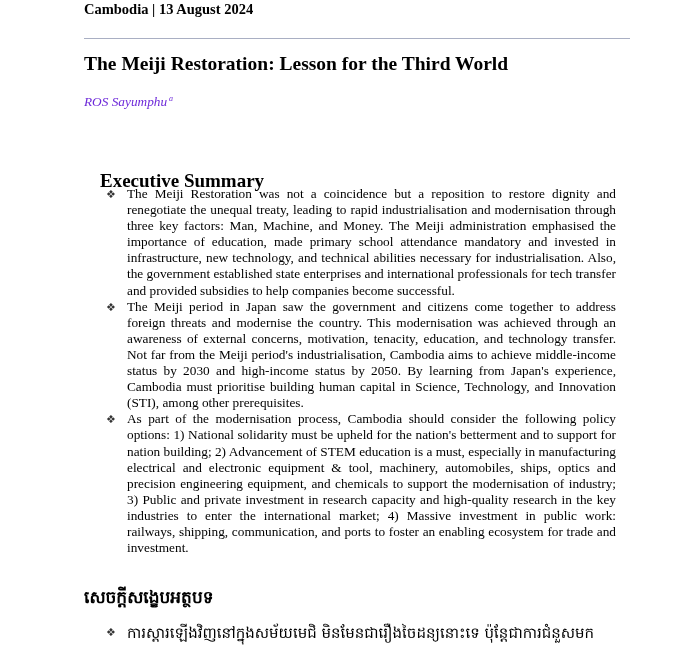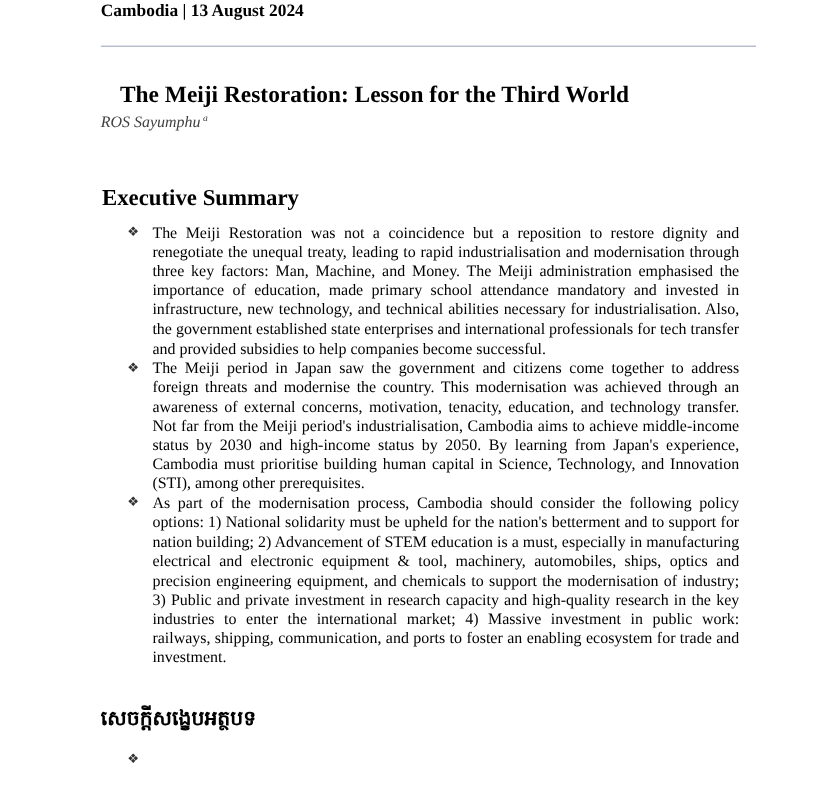--- a/index.html
+++ b/index.html
@@ -10,44 +10,44 @@
   .header-line {
     position: absolute; left: 84px; top: 0px;
     font-weight: bold; font-size: 14.5px; line-height: 18px;
   }
   .divider {
     position: absolute; left: 84px; top: 38px; width: 546px; height: 0;
     border-top: 1.3px solid #a9afc3;
   }
   .title {
     position: absolute; left: 84px; top: 52px;
-    font-weight: bold; font-size: 19.5px; line-height: 24px; margin: 16px;
+    font-weight: bold; font-size: 19.5px; line-height: 24px; margin: 0;
   }
   .authors {
     position: absolute; left: 84px; top: 90px;
-    font-style: italic; font-size: 13.3px; line-height: 18.5px; color: #404040;
+    font-style: italic; font-size: 13.3px; line-height: 18.5px; color: #6d28d9;
   }
   .authors sup { font-size: 8px; vertical-align: 5px; margin-left: 2px; }
   .section-title {
     position: absolute; left: 84px; top: 154px;
-    font-weight: bold; font-size: 19px; line-height: 22px; margin: 1px;
+    font-weight: bold; font-size: 19px; line-height: 22px; margin: 16px;
   }
   .bullets {
     position: absolute; left: 106px; top: 186px; width: 510px;
     font-size: 13.3px; line-height: 16.1px; margin: 0; padding: 0; list-style: none;
   }
   .bullets li {
     position: relative; padding-left: 21px; text-align: justify; margin: 0;
   }
   .bullet-icon {
     position: absolute; left: 0; top: 0; font-size: 11px; line-height: 16px; color: #333;
   }
   .khmer-title {
     position: absolute; left: 84px; top: 588px;
-    font-family: Liberation Serif, serif; font-weight: bold; font-size: 17px; line-height: 22px; margin: 0; text-align: center;
+    font-family: Liberation Mono, monospace; font-weight: bold; font-size: 17px; line-height: 22px; margin: 0; text-align: center;
   }
   .khmer-bullets {
     position: absolute; left: 106px; top: 622px; width: 540px;
     font-family: "DejaVu Sans", sans-serif; font-size: 15px; line-height: 22px;
     margin: 0; padding: 0; list-style: none;
   }
   .khmer-bullets li { position: relative; padding-left: 21px; white-space: nowrap; }
   .khmer-bullets .bullet-icon { top: 3px; }
 </style>
 </head>
@@ -77,14 +77,15 @@
     <span class="bullet-icon">❖</span>
     <span>As part of the modernisation process, Cambodia should consider the following policy options: 1) National solidarity must be upheld for the nation's betterment and to support for nation building; 2) Advancement of STEM education is a must, especially in manufacturing electrical and electronic equipment &amp; tool, machinery, automobiles, ships, optics and precision engineering equipment, and chemicals to support the modernisation of industry; 3) Public and private investment in research capacity and high-quality research in the key industries to enter the international market; 4) Massive investment in public work: railways, shipping, communication, and ports to foster an enabling ecosystem for trade and investment.</span>
   </li>
 </ul>
 
 <h2 class="khmer-title">សេចក្តីសង្ខេបអត្ថបទ</h2>
 
 <ul class="khmer-bullets">
   <li>
     <span class="bullet-icon">❖</span>
+    <span>ការស្តារឡើងវិញនៅក្នុងសម័យមេជិ មិនមែនជារឿងចៃដន្យនោះទេ ប៉ុន្តែជាការជំនួសមក</span>
   </li>
 </ul>
 
 </body></html>

